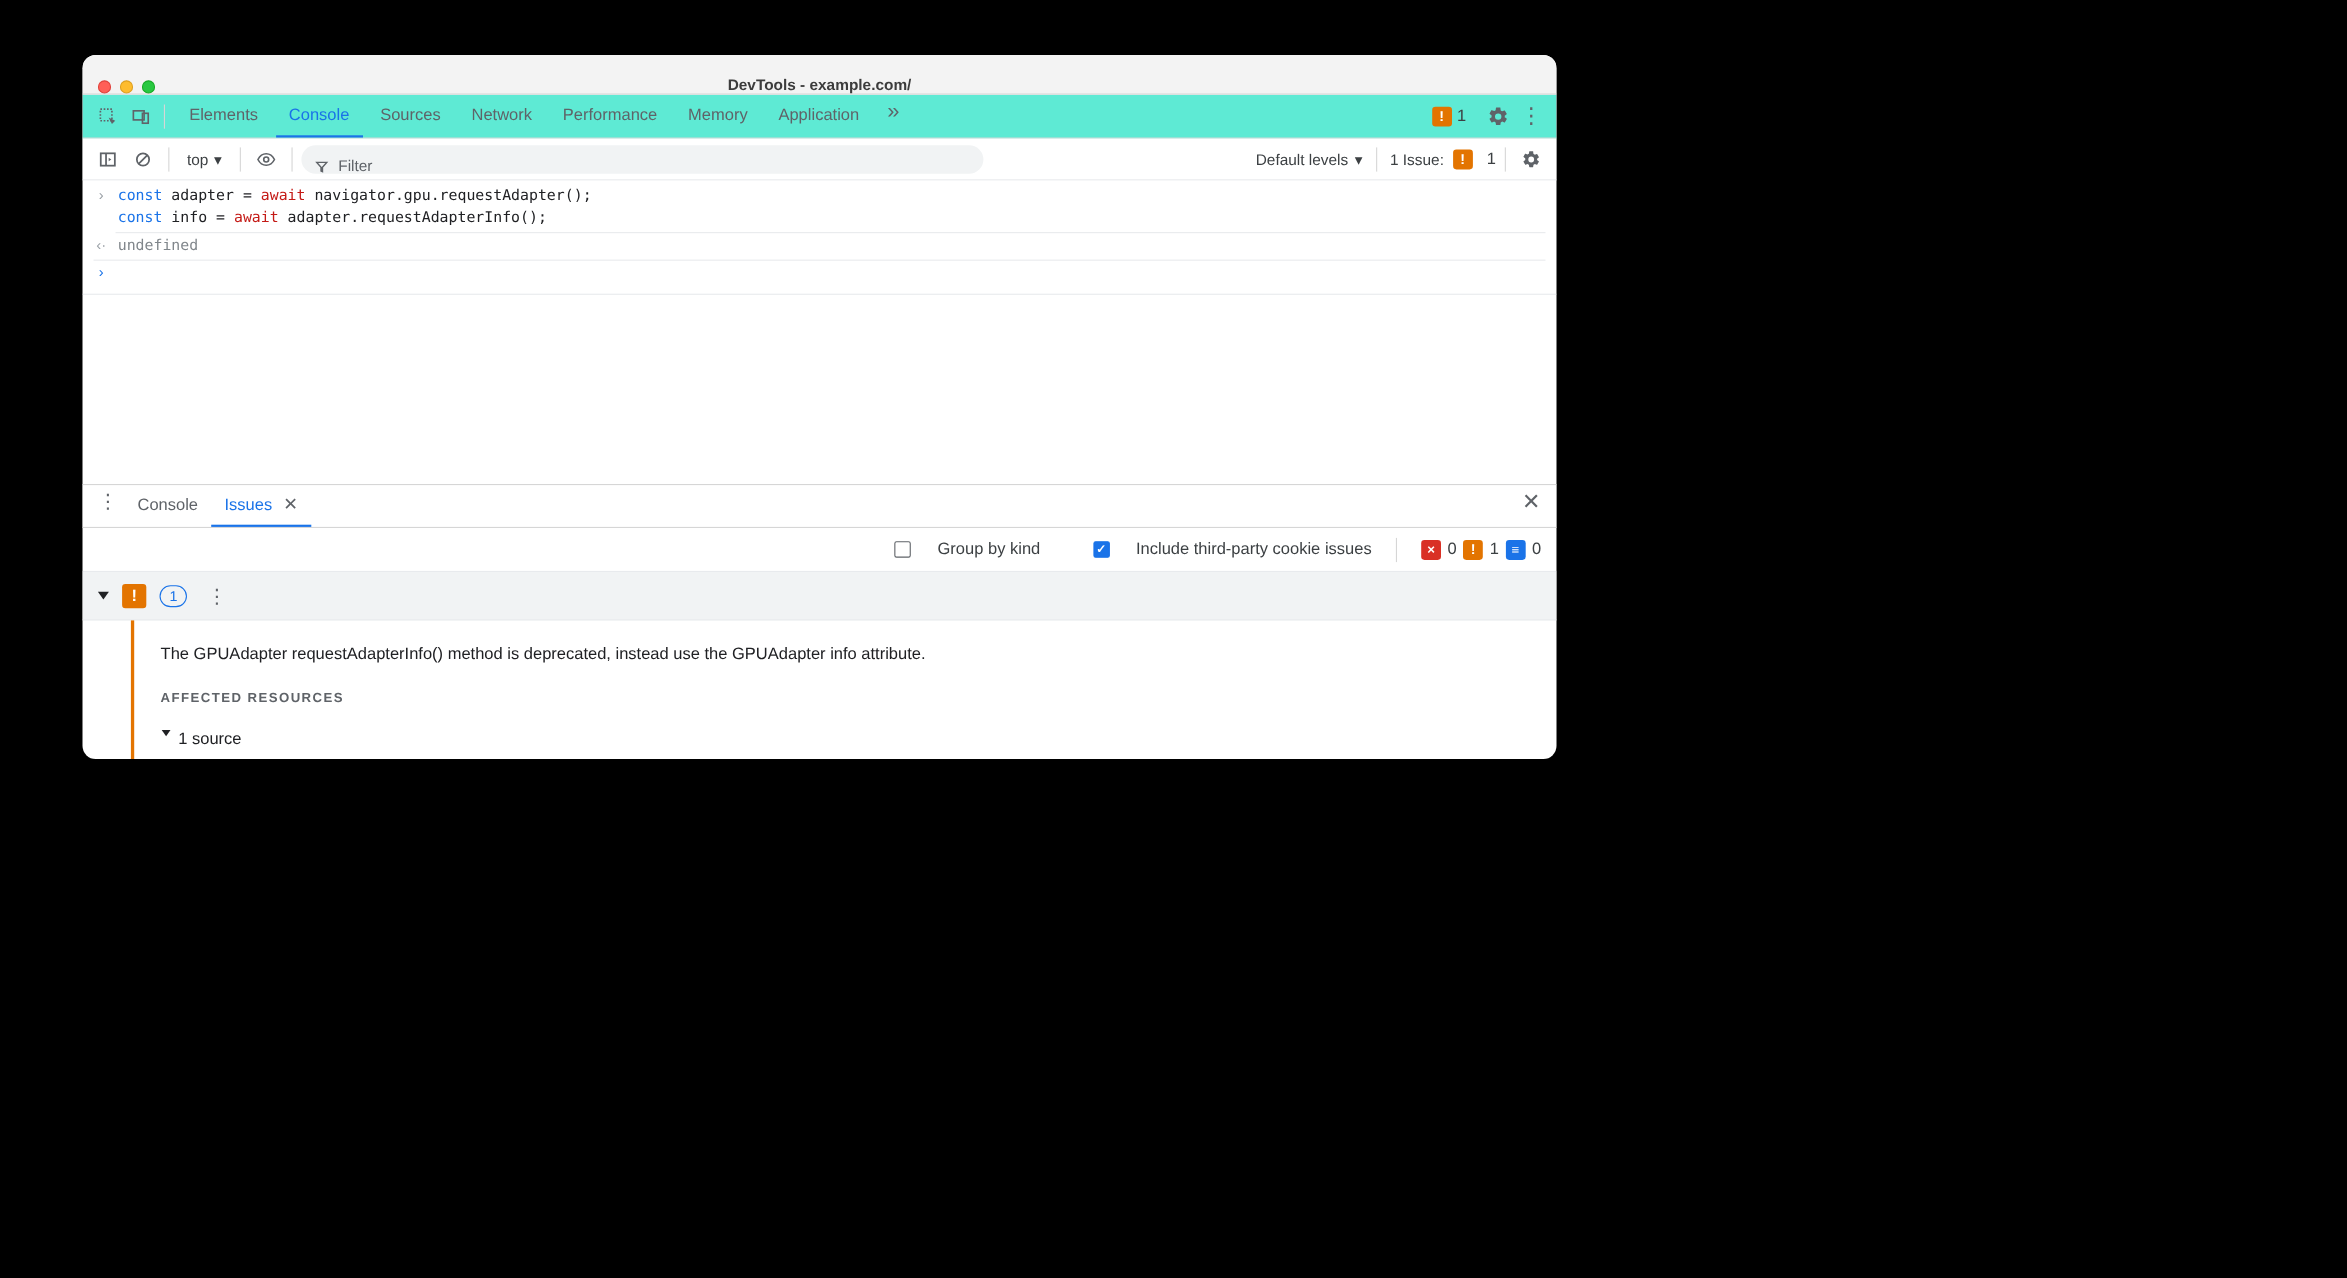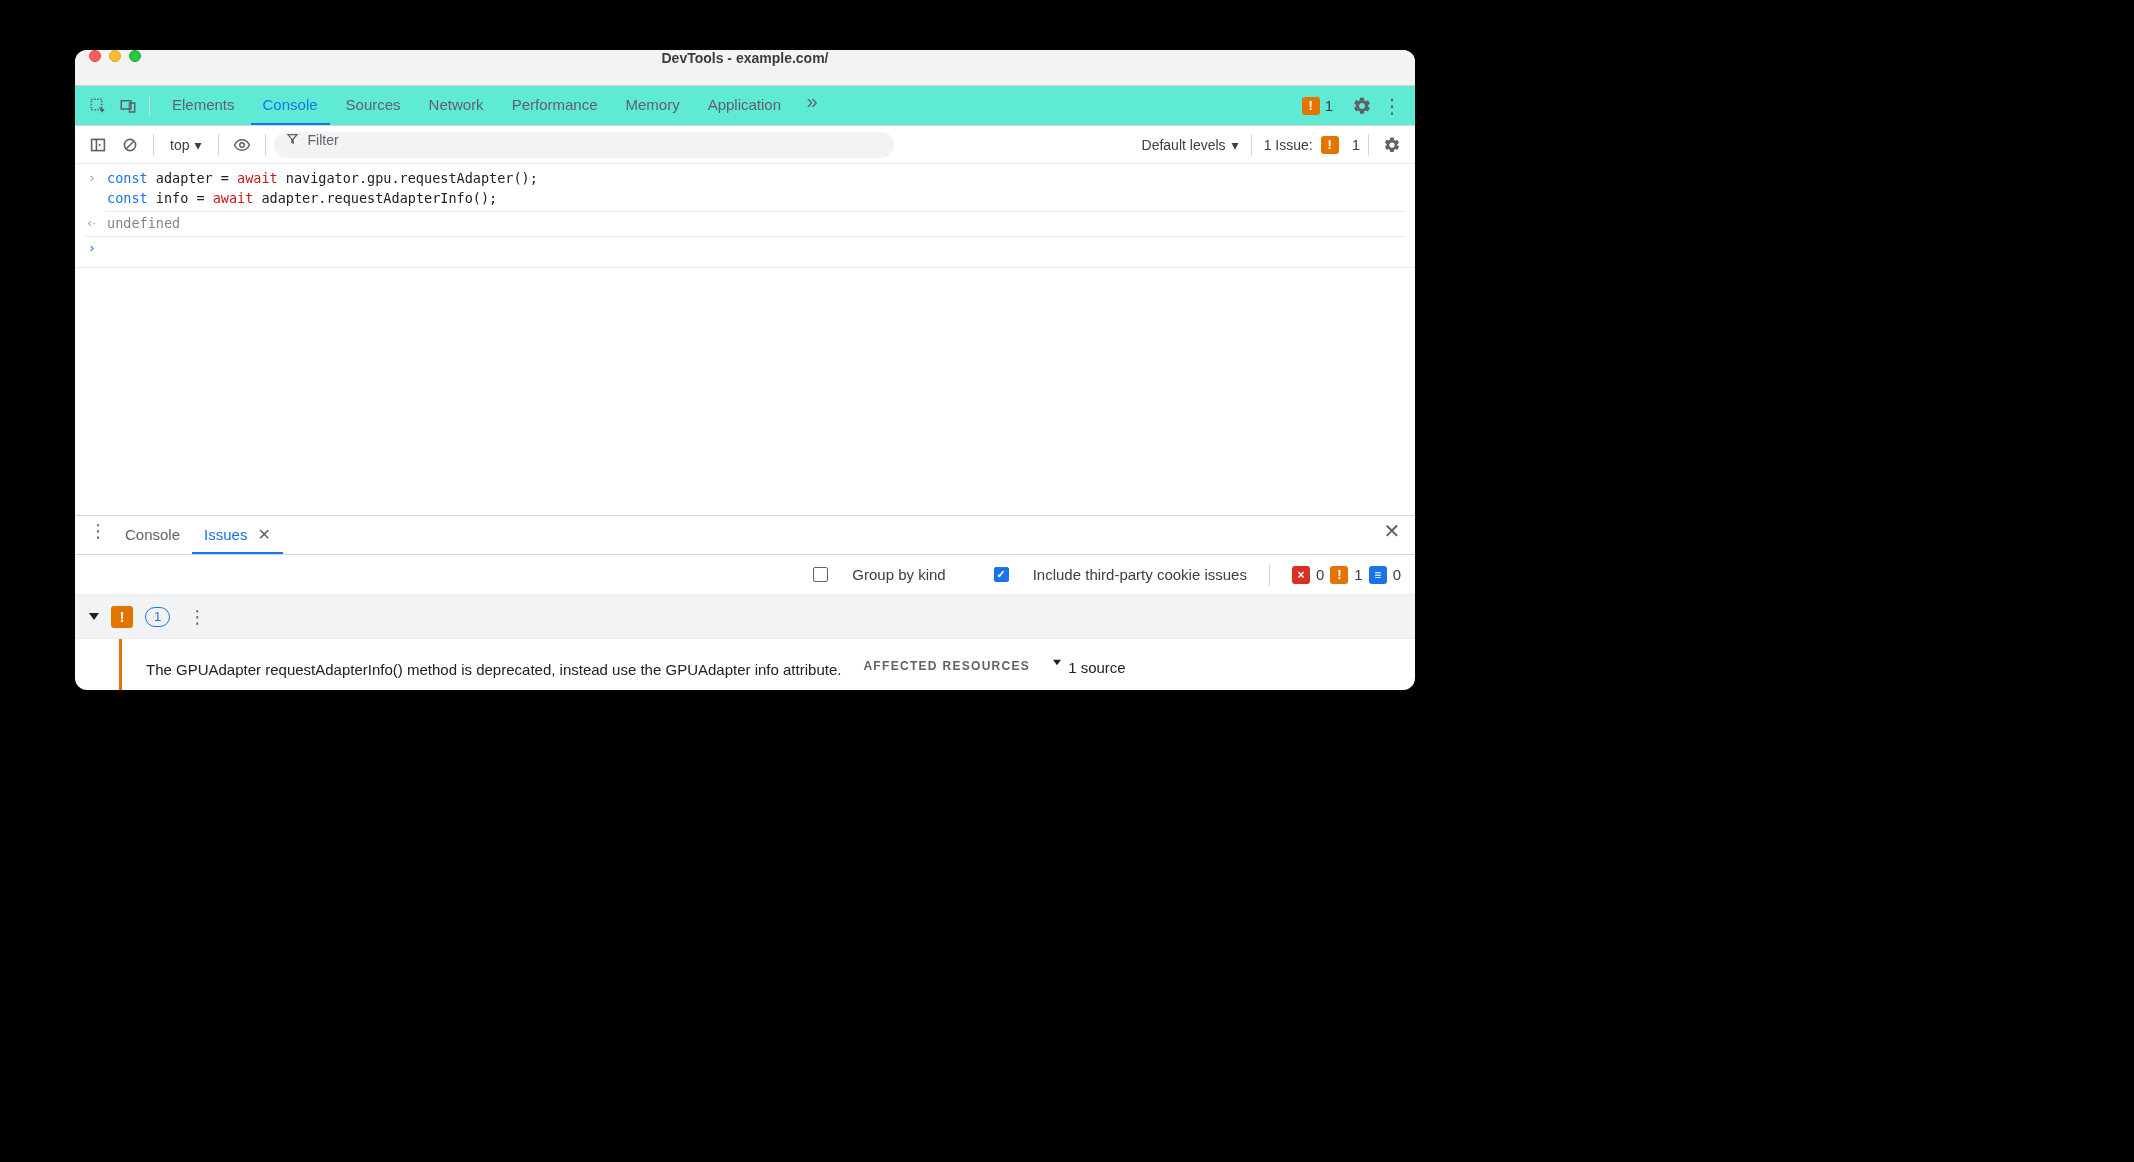--- a/index.html
+++ b/index.html
@@ -22,21 +22,21 @@
     overflow: hidden;
     display: flex;
     flex-direction: column;
   }
   
   .titlebar {
     height: 36px;
     background: #f3f3f3;
     border-bottom: 1px solid #d6d6d6;
     display: flex;
-    align-items: flex-start;
+    align-items: flex-end;
     position: relative;
   }
   .traffic-lights {
     display: flex;
     gap: 8px;
     padding-left: 14px;
   }
   .tl { width: 12px; height: 12px; border-radius: 50%; }
   .tl-close { background: #ff5f57; border: 0.5px solid #e0443e; }
   .tl-min   { background: #febc2e; border: 0.5px solid #dea123; }
@@ -101,21 +101,21 @@
     display: flex; align-items: center; gap: 5px;
     font-size: 14px; color: #3c4043;
     padding: 0 8px; cursor: pointer;
   }
   .filter-box {
     flex: 0 0 auto;
     width: 620px;
     height: 26px;
     background: #f1f3f4;
     border-radius: 14px;
-    display: flex; align-items: flex-start;
+    display: flex; align-items: flex-end;
     padding: 0 12px;
     gap: 9px;
     color: #5f6368;
     font-size: 14px;
   }
   .levels {
     display: flex; align-items: center; gap: 6px;
     font-size: 14px; color: #3c4043;
     margin-left: auto;
     cursor: pointer;
@@ -218,21 +218,21 @@
     display: inline-flex; align-items: center;
     font-size: 13px;
   }
   .issue-title { font-size: 15px; color: #202124; flex: 1; }
   
   .issue-detail {
     display: flex;
     border-left: 3px solid #e37400;
     margin-left: 44px;
     padding: 20px 20px 10px 24px;
-    flex-direction: row;
+    flex-direction: column;
     gap: 22px;
   }
   .issue-msg { font-size: 15px; color: #202124; line-height: 1.4; }
   .subhead {
     font-size: 12px; font-weight: 600;
     letter-spacing: 1.3px; text-transform: uppercase;
     color: #5f6368;
   }
   .source-line { display:flex; align-items:flex-start; gap:6px; font-size:15px; color:#202124; cursor:pointer;}
   svg { display:block; }

